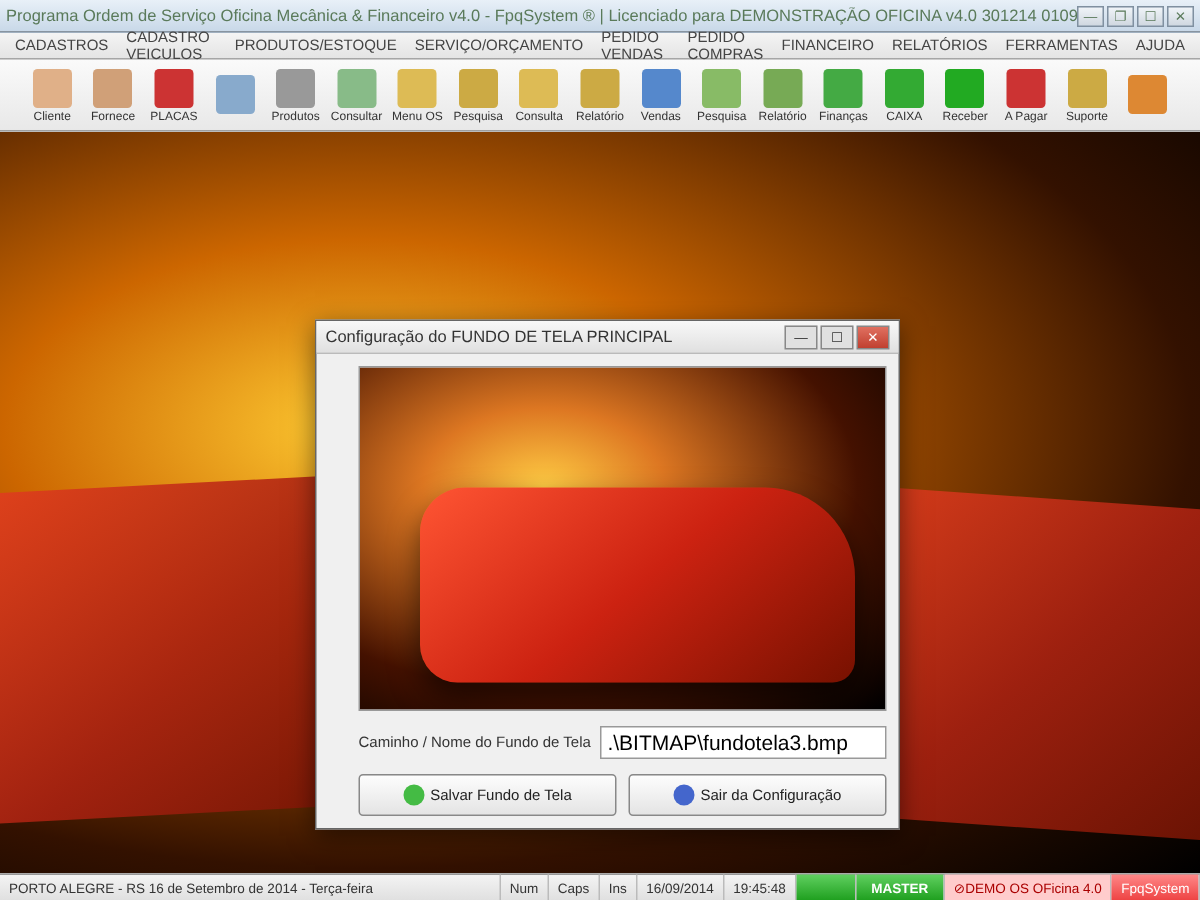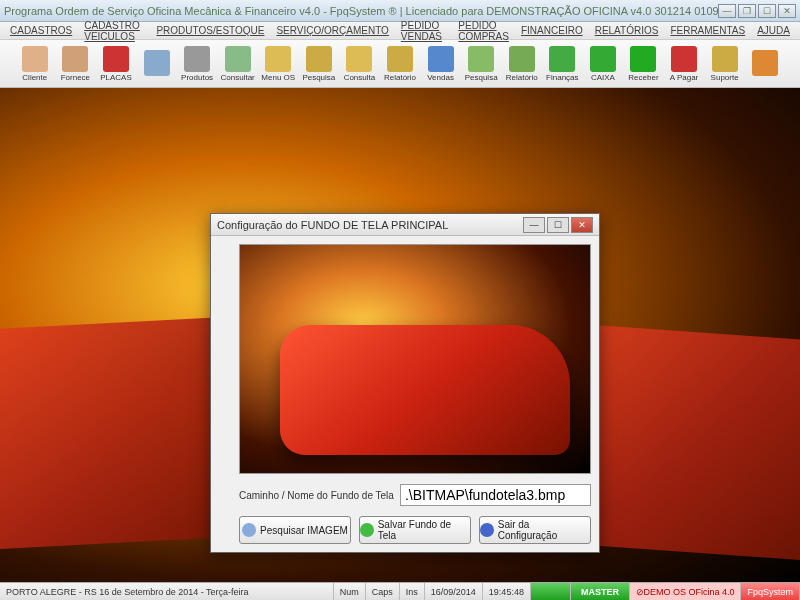--- a/index.html
+++ b/index.html
@@ -3,21 +3,21 @@
 <meta charset="utf-8">
 <style>
 * { margin: 0; padding: 0; box-sizing: border-box; font-family: Tahoma, sans-serif; }
 body { width: 800px; height: 600px; overflow: hidden; background: #1a1a1a; position: relative; }
 
 .titlebar { height: 22px; background: linear-gradient(#e8f0f8,#c8d8e8); display: flex; align-items: center; padding: 0 4px; font-size: 11px; color: #5a7a5a; border-bottom: 1px solid #a0b0c0; }
 .titlebar-text { flex: 1; white-space: nowrap; overflow: hidden; }
 .winbtns { display: flex; gap: 2px; }
 .winbtn { width: 18px; height: 14px; background: linear-gradient(#f0f4f8,#d0d8e0); border: 1px solid #8090a0; font-size: 9px; display: flex; align-items: center; justify-content: center; cursor: pointer; }
 
-.menubar { height: 18px; background: linear-gradient(#f4f4f4,#e4e4e4); display: flex; align-items: center; font-size: 10px; color: #444; padding: 0 4px; border-bottom: 1px solid #ccc; text-decoration: underline; }
+.menubar { height: 18px; background: linear-gradient(#f4f4f4,#e4e4e4); display: flex; align-items: center; font-size: 10px; color: #444; padding: 0 4px; border-bottom: 1px solid #ccc; }
 .menuitem { padding: 0 6px; cursor: pointer; }
 
 .toolbar { height: 48px; background: linear-gradient(#fafafa,#e8e8e8); display: flex; align-items: center; padding: 2px 16px; gap: 3px; border-bottom: 1px solid #bbb; }
 .tbtn { width: 40px; height: 44px; display: flex; flex-direction: column; align-items: center; justify-content: center; cursor: pointer; font-size: 8px; color: #333; border: 1px solid transparent; }
 .ticon { width: 26px; height: 26px; border-radius: 3px; margin-bottom: 1px; }
 
 .workspace { position: absolute; top: 88px; left: 0; right: 0; bottom: 18px; background: radial-gradient(ellipse at 30% 40%, #ffcc33 0%, #cc6600 30%, #331100 70%, #000 100%); overflow: hidden; padding-left: 40px; }
 .car-bg { position: absolute; width: 380px; height: 220px; background: linear-gradient(135deg,#ee4422,#aa2211,#661100); border-radius: 40px 80px 20px 30px; opacity: 0.9; }
 .car-left { left: -60px; bottom: 40px; transform: rotate(-3deg); }
 .car-right { right: -80px; bottom: 30px; transform: rotate(4deg); }
@@ -167,24 +167,20 @@
     <div class="dlg-body">
       <div class="preview">
         <div class="preview-car"></div>
       </div>
       <div class="field-row">
         <span>Caminho / Nome do Fundo de Tela</span>
         <input type="text" value=".\BITMAP\fundotela3.bmp" style="">
       </div>
       <div class="btn-row">
         <div class="dlgbtn">
-          <span class="dlgbtn-icon" style="background:#88aadd"></span>
-          <span>Pesquisar IMAGEM</span>
-        </div>
-        <div class="dlgbtn">
           <span class="dlgbtn-icon" style="background:#44bb44"></span>
           <span>Salvar Fundo de Tela</span>
         </div>
         <div class="dlgbtn">
           <span class="dlgbtn-icon" style="background:#4466cc"></span>
           <span>Sair da Configuração</span>
         </div>
       </div>
     </div>
   </div>

